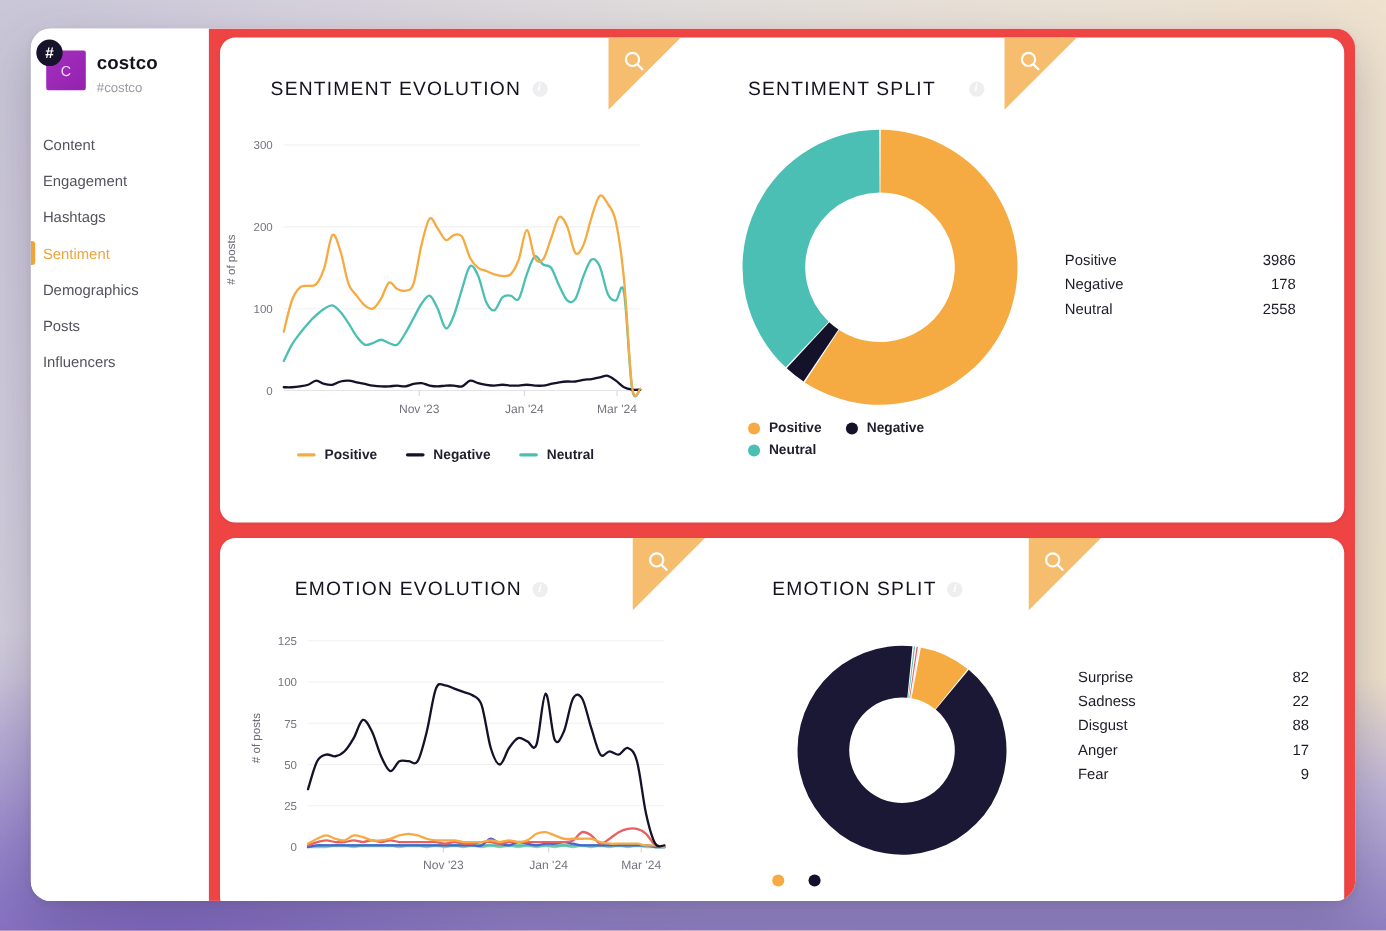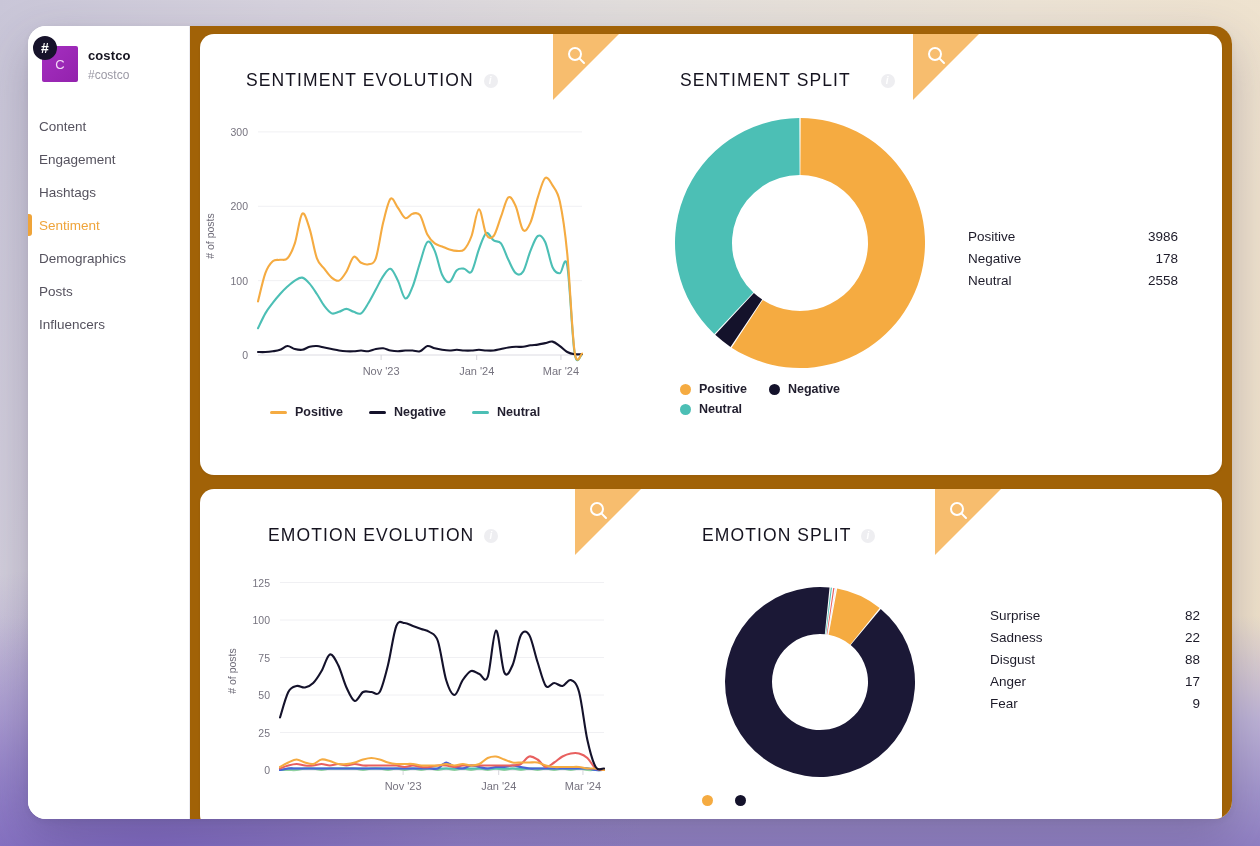--- a/index.html
+++ b/index.html
@@ -43,37 +43,37 @@
     justify-content: center; border-radius: 2px; flex: 0 0 36px;
   }
   .hash-badge {
     position: absolute; left: 5px; top: -2px; width: 24px; height: 24px;
     border-radius: 50%; background: #17132b; color: #fff;
     font-size: 14px; font-weight: bold; display: flex;
     align-items: center; justify-content: center; z-index: 5;
     border: 2px solid #17132b;
   }
   .brand-text { margin-left: 10px; padding-top: 2px; }
-  .brand-name { font-size: 13px; font-weight: bold; color: #15131f; letter-spacing: .1px; }
+  .brand-name { font-size: 17px; font-weight: bold; color: #15131f; letter-spacing: .1px; }
   .brand-tag { font-size: 12px; color: #9b99a5; margin-top: 5px; }
 
   #nav { margin-top: 28px; }
   .nav-item {
     position: relative; height: 33px; display: flex; align-items: center;
     padding-left: 11px; font-size: 13.5px; color: #55525e; cursor: pointer;
   }
   .nav-item.active { color: #efa43a; }
   .nav-item.active::before {
     content: ""; position: absolute; left: 0; top: 5px; width: 4px; height: 22px;
     background: #efa43a; border-radius: 0 3px 3px 0;
   }
 
   
   #content {
-    flex: 1; height: 100%; background: #a16207; padding: 8px 10px 0 10px;
+    flex: 1; height: 100%; background: #ef4444; padding: 8px 10px 0 10px;
     overflow: hidden; position: relative;
   }
   .card {
     background: #fff; border-radius: 14px; position: relative; overflow: hidden;
     box-shadow: 0 1px 3px rgba(30,25,60,0.07);
     margin-bottom: 14px;
     display: flex;
   }
   #card1 { height: 441px; }
   #card2 { height: 340px; padding-left: 22px; }
@@ -358,21 +358,21 @@
 
         <div class="donut-legend" style="top:306px;">
           <div class="item">
             <span class="dot" style="background:#f5ab41"></span>
           </div>
           <div class="item">
             <span class="dot" style="background:#14122b"></span>
           </div>
         </div>
 
-        <div class="stat-table" style="left:328px; top:116px; width:210px;">
+        <div class="stat-table" style="left:318px; top:116px; width:210px;">
           <div class="stat-row">
             <span class="name">Surprise</span>
             <span class="val">82</span>
           </div>
           <div class="stat-row">
             <span class="name">Sadness</span>
             <span class="val">22</span>
           </div>
           <div class="stat-row">
             <span class="name">Disgust</span>

